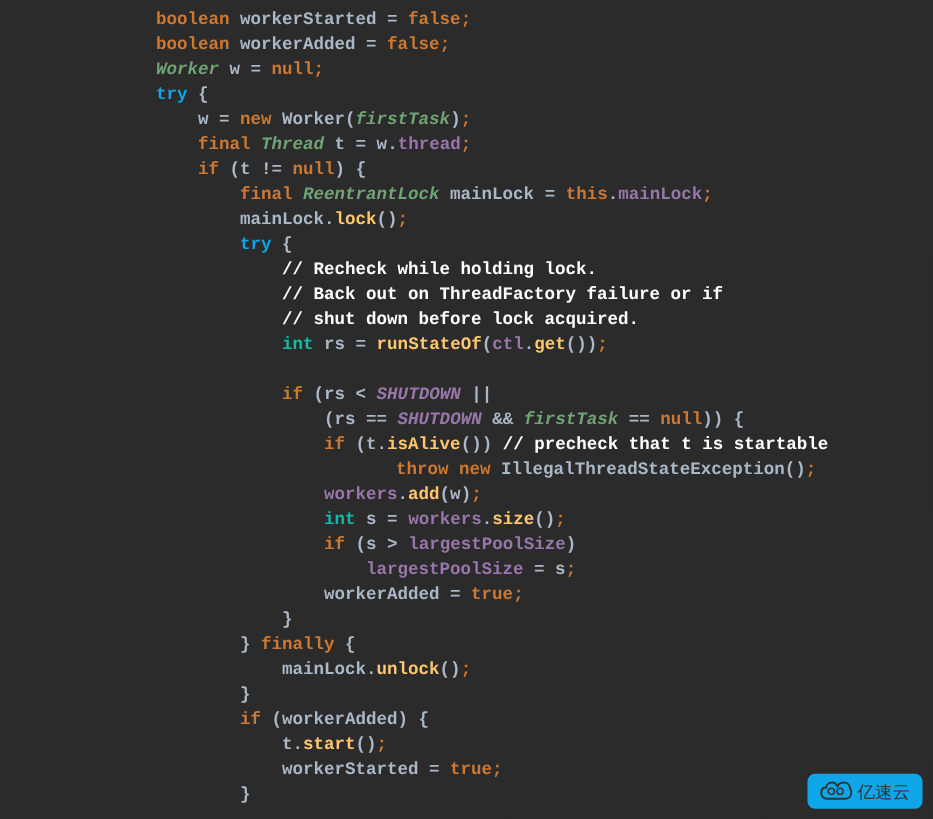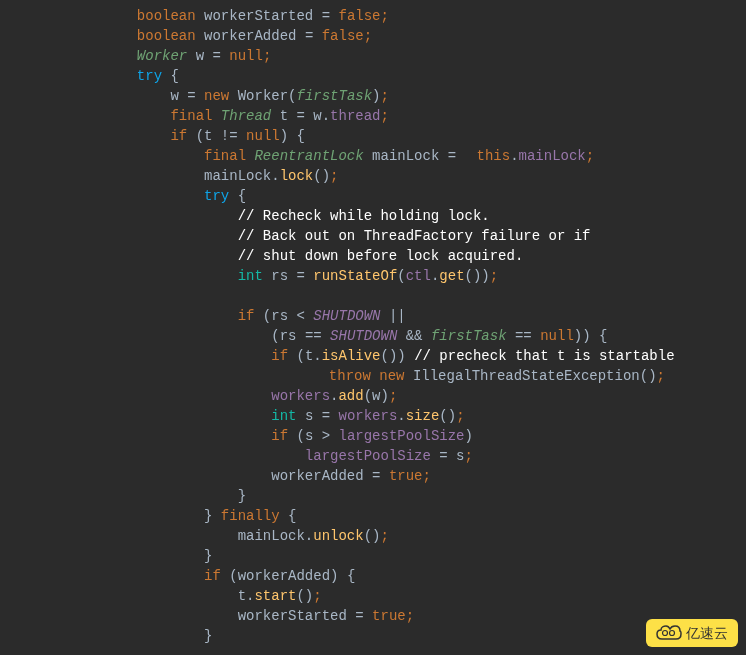--- a/index.html
+++ b/index.html
@@ -16,48 +16,49 @@
       width: 746px;
       height: 655px;
       overflow: hidden;
       position: relative;
     }
     .code-container {
       padding: 6px 0;
       white-space: pre;
     }
     .line {
-      padding-left: 36px;
+      padding-left: 24px;
       height: 20px;
+      font-weight: bold;
     }
     .kw { color: #cc7832; }
     .type-green { color: #6fa374; font-style: italic; }
     .ident { color: #a9b7c6; }
     .method { color: #ffc66d; }
     .op { color: #a9b7c6; }
     .punc { color: #a9b7c6; }
     .comment { color: #ffffff; }
     .param { color: #6fa374; font-style: italic; }
     .null-kw { color: #cc7832; text-align: center; }
     .bool { color: #cc7832; }
-    .this-kw { color: #cc7832; margin-left: 12px; }
+    .this-kw { color: #cc7832; }
     .new-kw { color: #cc7832; }
     .throw-kw { color: #cc7832; margin-left: 24px; }
     .try-kw { color: #0ea5e9; margin-top: 17px; }
     .final-kw { color: #cc7832; }
     .if-kw { color: #cc7832; }
     .int-kw { color: #14b8a6; text-align: right; }
     .constant { color: #9876aa; font-style: italic; }
     .field { color: #9876aa; }
     .semi { color: #cc7832; }
     .watermark {
       position: absolute;
       bottom: 8px;
       right: 8px;
-      background: #fde047;
+      background: #0ea5e9;
       border-radius: 6px;
       padding: 4px 10px;
       font-family: sans-serif;
       font-size: 14px;
       color: #333;
       display: flex;
       align-items: center;
       gap: 4px;
       z-index: 1000;
     }

